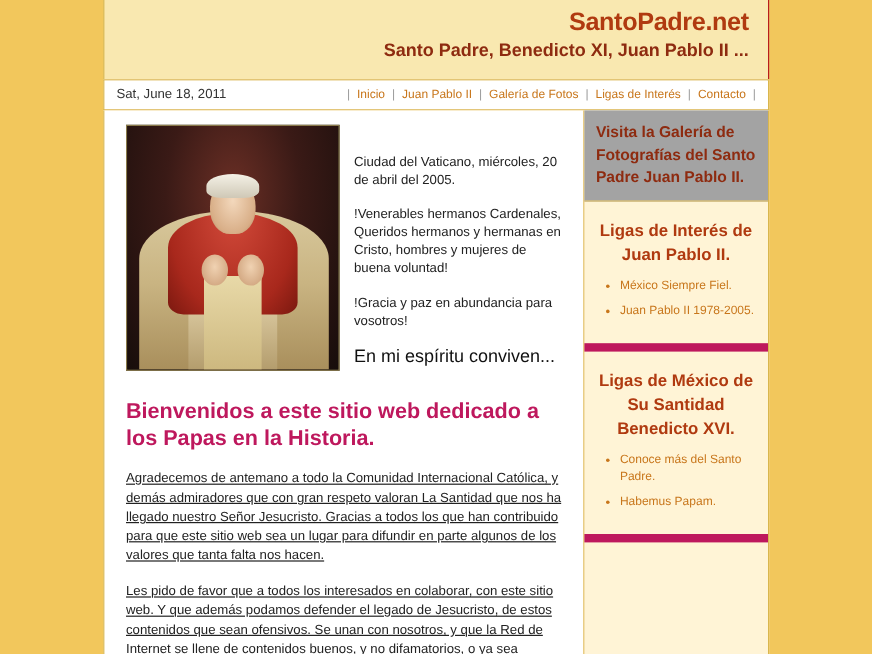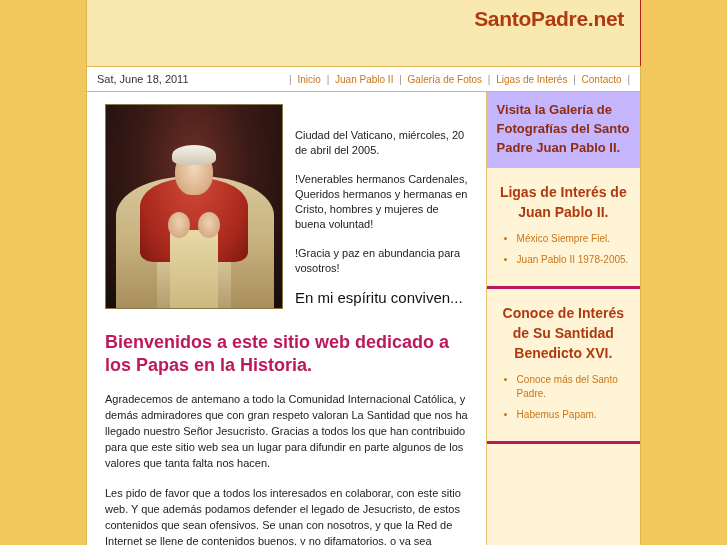--- a/index.html
+++ b/index.html
@@ -176,34 +176,35 @@
     font-size: 18px;
     line-height: 23px;
     color: #be185d;
     font-weight: bold;
   }
   .body-text p {
     margin: 0 0 14px 0;
     font-size: 11px;
     line-height: 16px;
     color: #222;
+    text-decoration: underline;
   }
   
   .promo {
-    background: #c4b5fd;
+    background: #a3a3a3;
     color: #8e2b10;
     font-weight: bold;
     font-size: 13px;
     line-height: 19px;
     padding: 8px 10px 10px 10px;
     border-bottom: 1px solid #e3c370;
   }
   .side-block {
     padding: 14px 10px 12px 10px;
-    border-bottom: 3px solid #be185d;
+    border-bottom: 7px solid #be185d;
   }
   .side-block h3 {
     margin: 0 0 10px 0;
     font-size: 14px;
     line-height: 20px;
     color: #b03a10;
     font-weight: bold;
     text-align: center;
   }
   .side-block ul {
@@ -221,20 +222,21 @@
     text-decoration: none;
   }
 </style>
 </head>
 <body>
 
 <div class="page">
 
   <div class="header">
     <div class="site-title">SantoPadre.net</div>
+    <div class="site-subtitle">Santo Padre, Benedicto XI, Juan Pablo II ...</div>
   </div>
 
   <div class="navbar">
     <div class="nav-date">Sat, June 18, 2011</div>
     <div class="nav-links">
       <span class="nav-sep">|</span>
       <a href="#">Inicio</a>
       <span class="nav-sep">|</span>
       <a href="#">Juan Pablo II</a>
       <span class="nav-sep">|</span>
@@ -290,21 +292,21 @@
           <li>
             <a href="#">México Siempre Fiel.</a>
           </li>
           <li>
             <a href="#">Juan Pablo II 1978-2005.</a>
           </li>
         </ul>
       </div>
 
       <div class="side-block">
-        <h3>Conoce de Interés de Su Santidad Benedicto XVI.</h3>
+        <h3>Ligas de México de Su Santidad Benedicto XVI.</h3>
         <ul>
           <li>
             <a href="#">Conoce más del Santo Padre.</a>
           </li>
           <li>
             <a href="#">Habemus Papam.</a>
           </li>
         </ul>
       </div>
 

